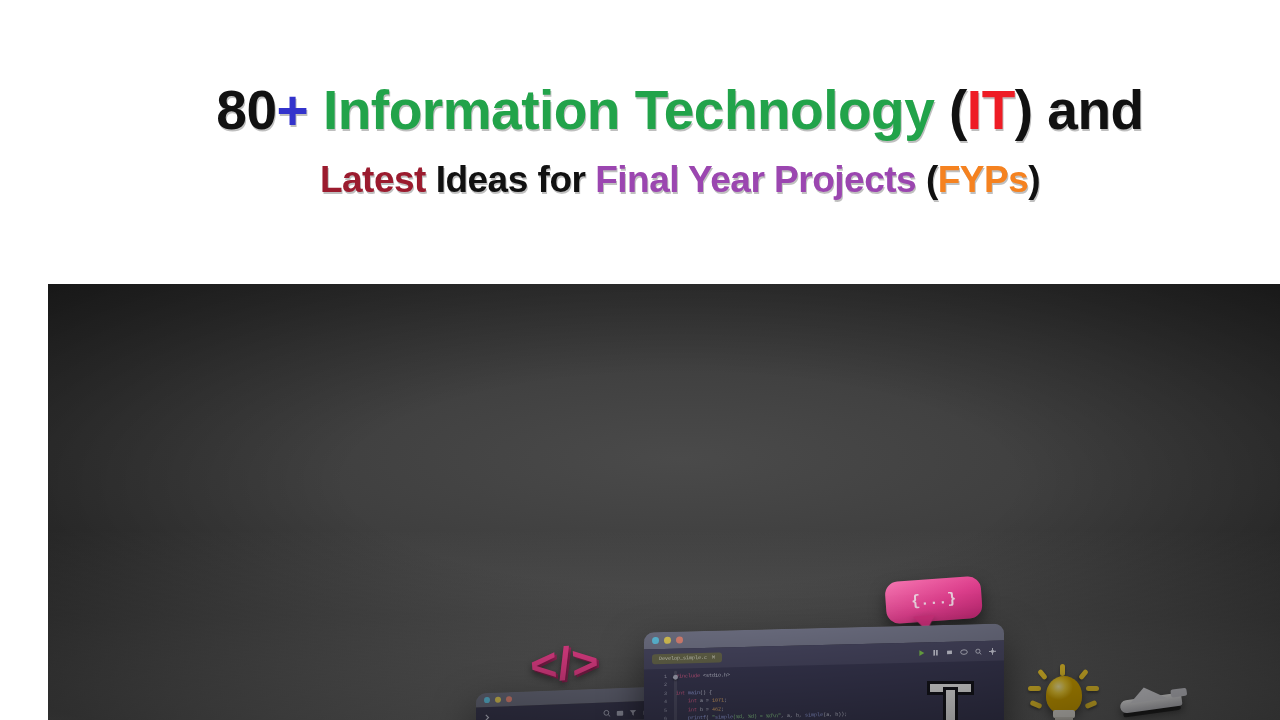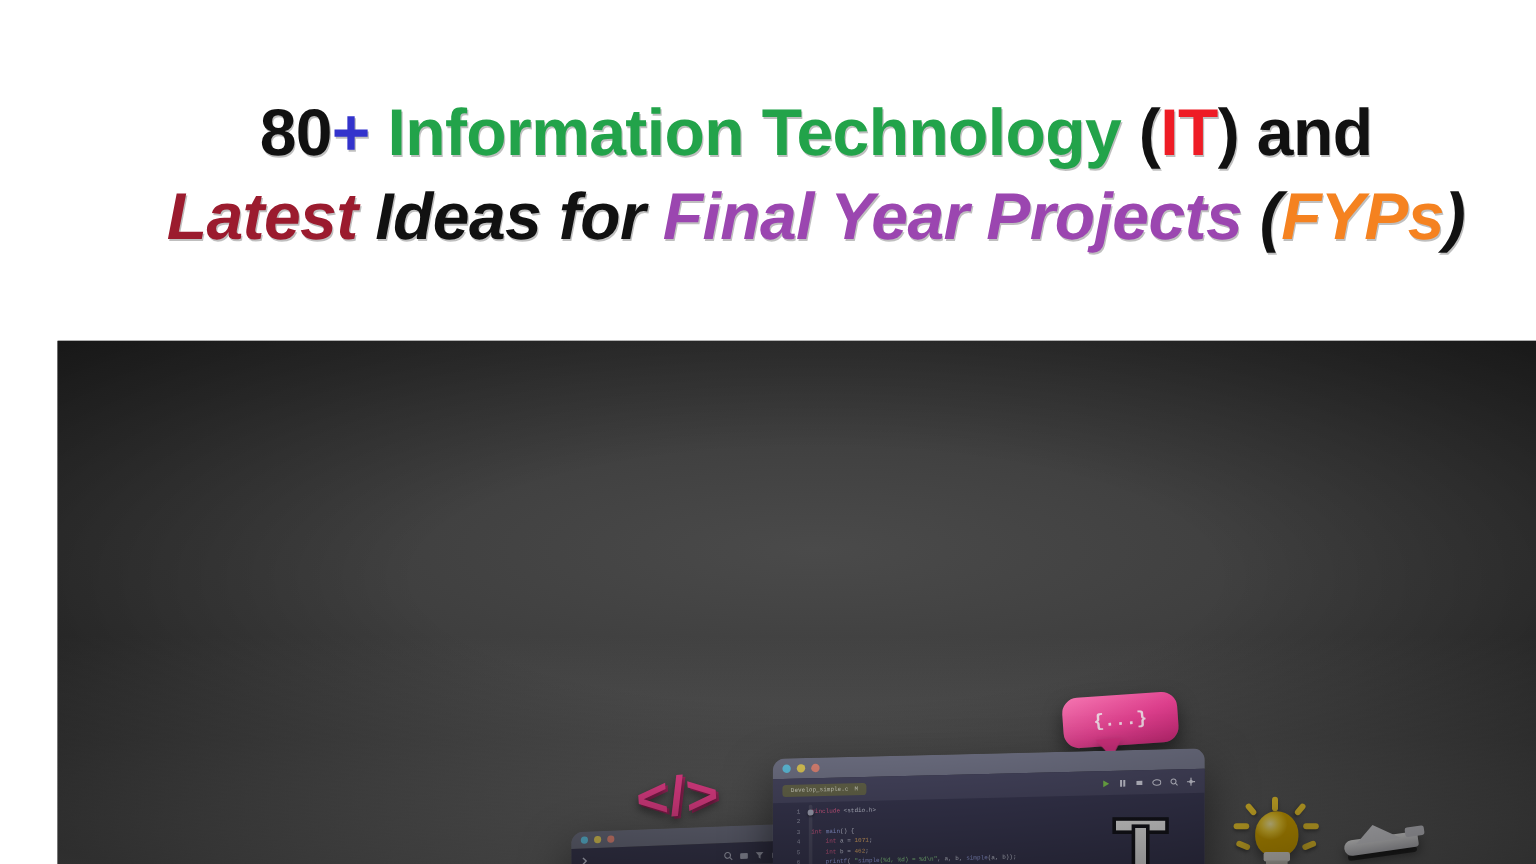--- a/index.html
+++ b/index.html
@@ -20,21 +20,21 @@
     font-weight:bold;
     font-size:56px;
     line-height:70px;
     letter-spacing:-0.5px;
     white-space:nowrap;
     text-align:center;
     text-shadow:1px 2px 0 rgba(0,0,0,0.25);
   }
   .title-line.l1{ font-size:55px; }
   .title-line.l2{ font-size:55px; }
-  .title-line.l3{ font-size:55px;font-style:italic; }
+  .title-line.l3{ font-size:37px; }
   .seg{ display:inline; }
 
   
   .hero{
     position:absolute; left:8px; top:284px; width:1264px; height:436px;
     overflow:hidden;
     background:
       radial-gradient(120% 90% at 50% 40%, #4a4a4a 0%, #3a3a3a 38%, #2b2b2b 65%, #1f1f1f 100%),
       linear-gradient(180deg,#222 0%, #2e2e2e 55%, #555 100%);
   }

